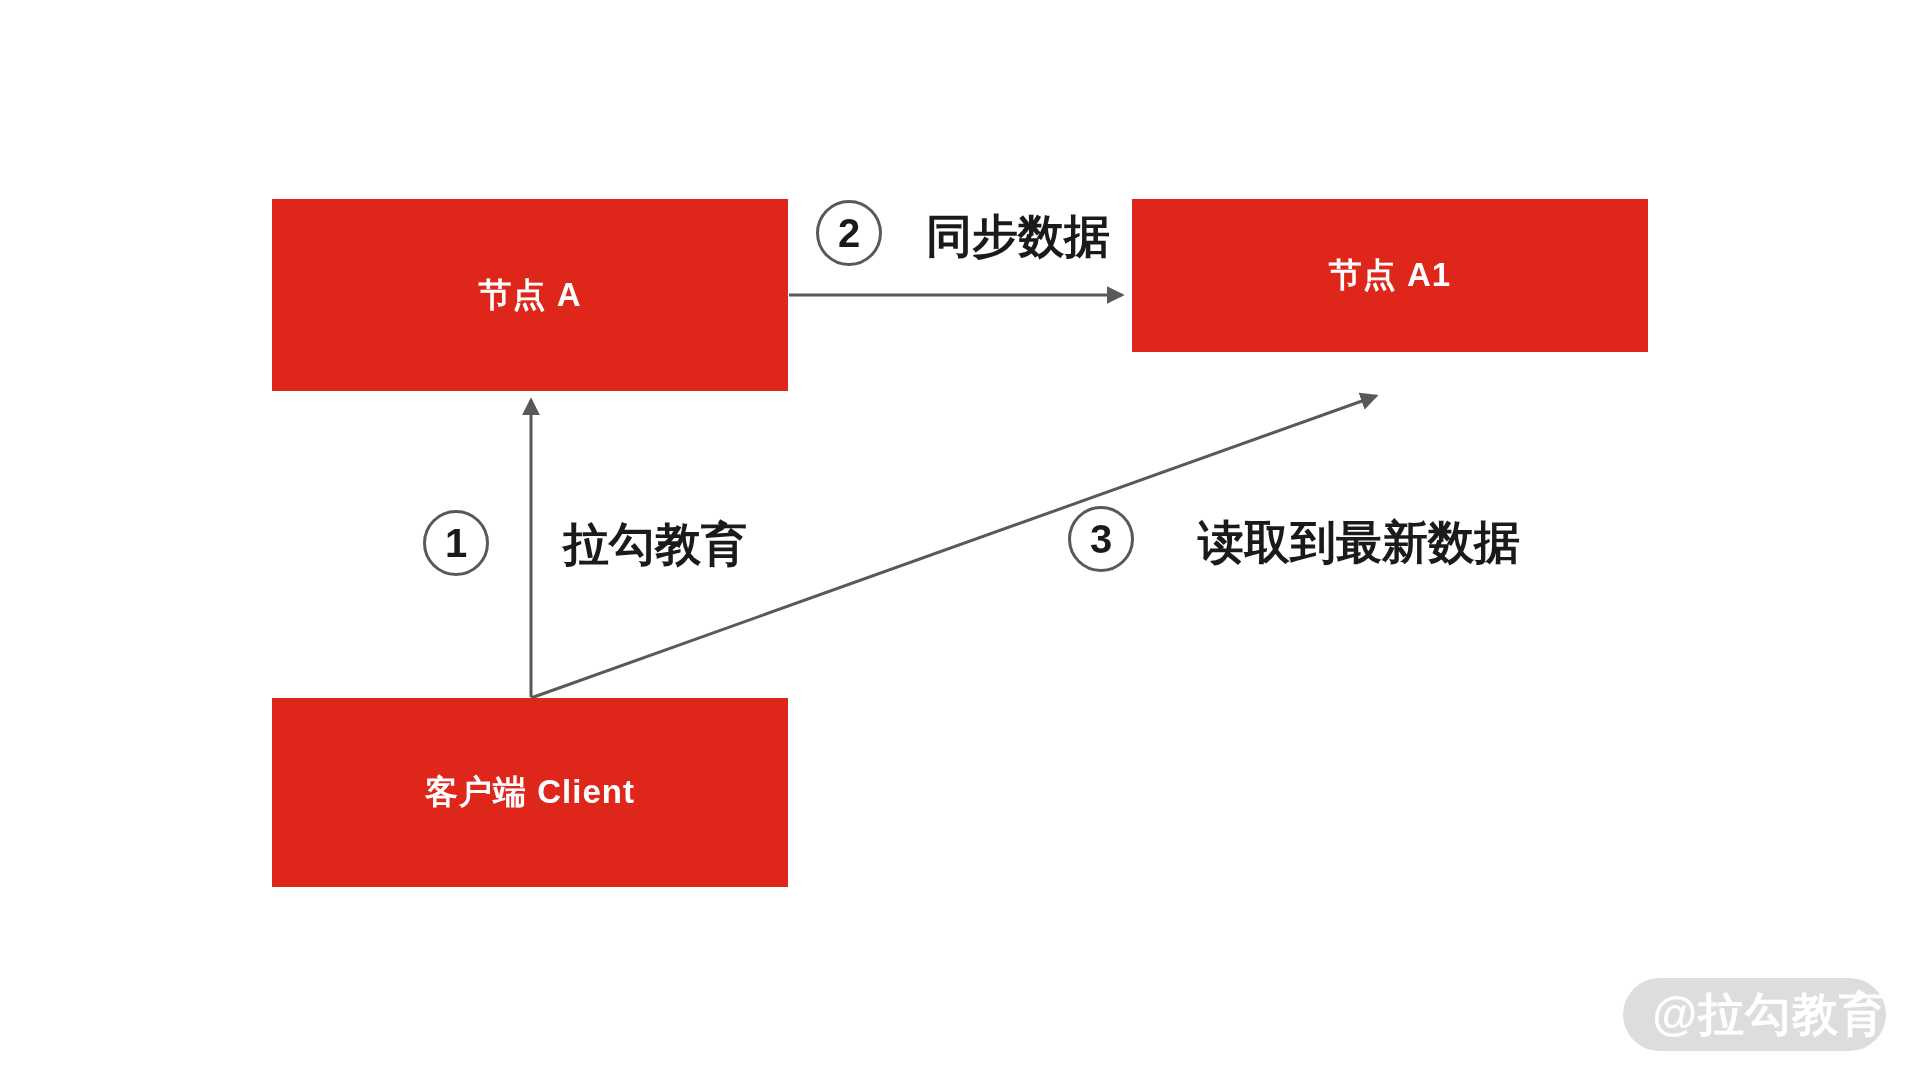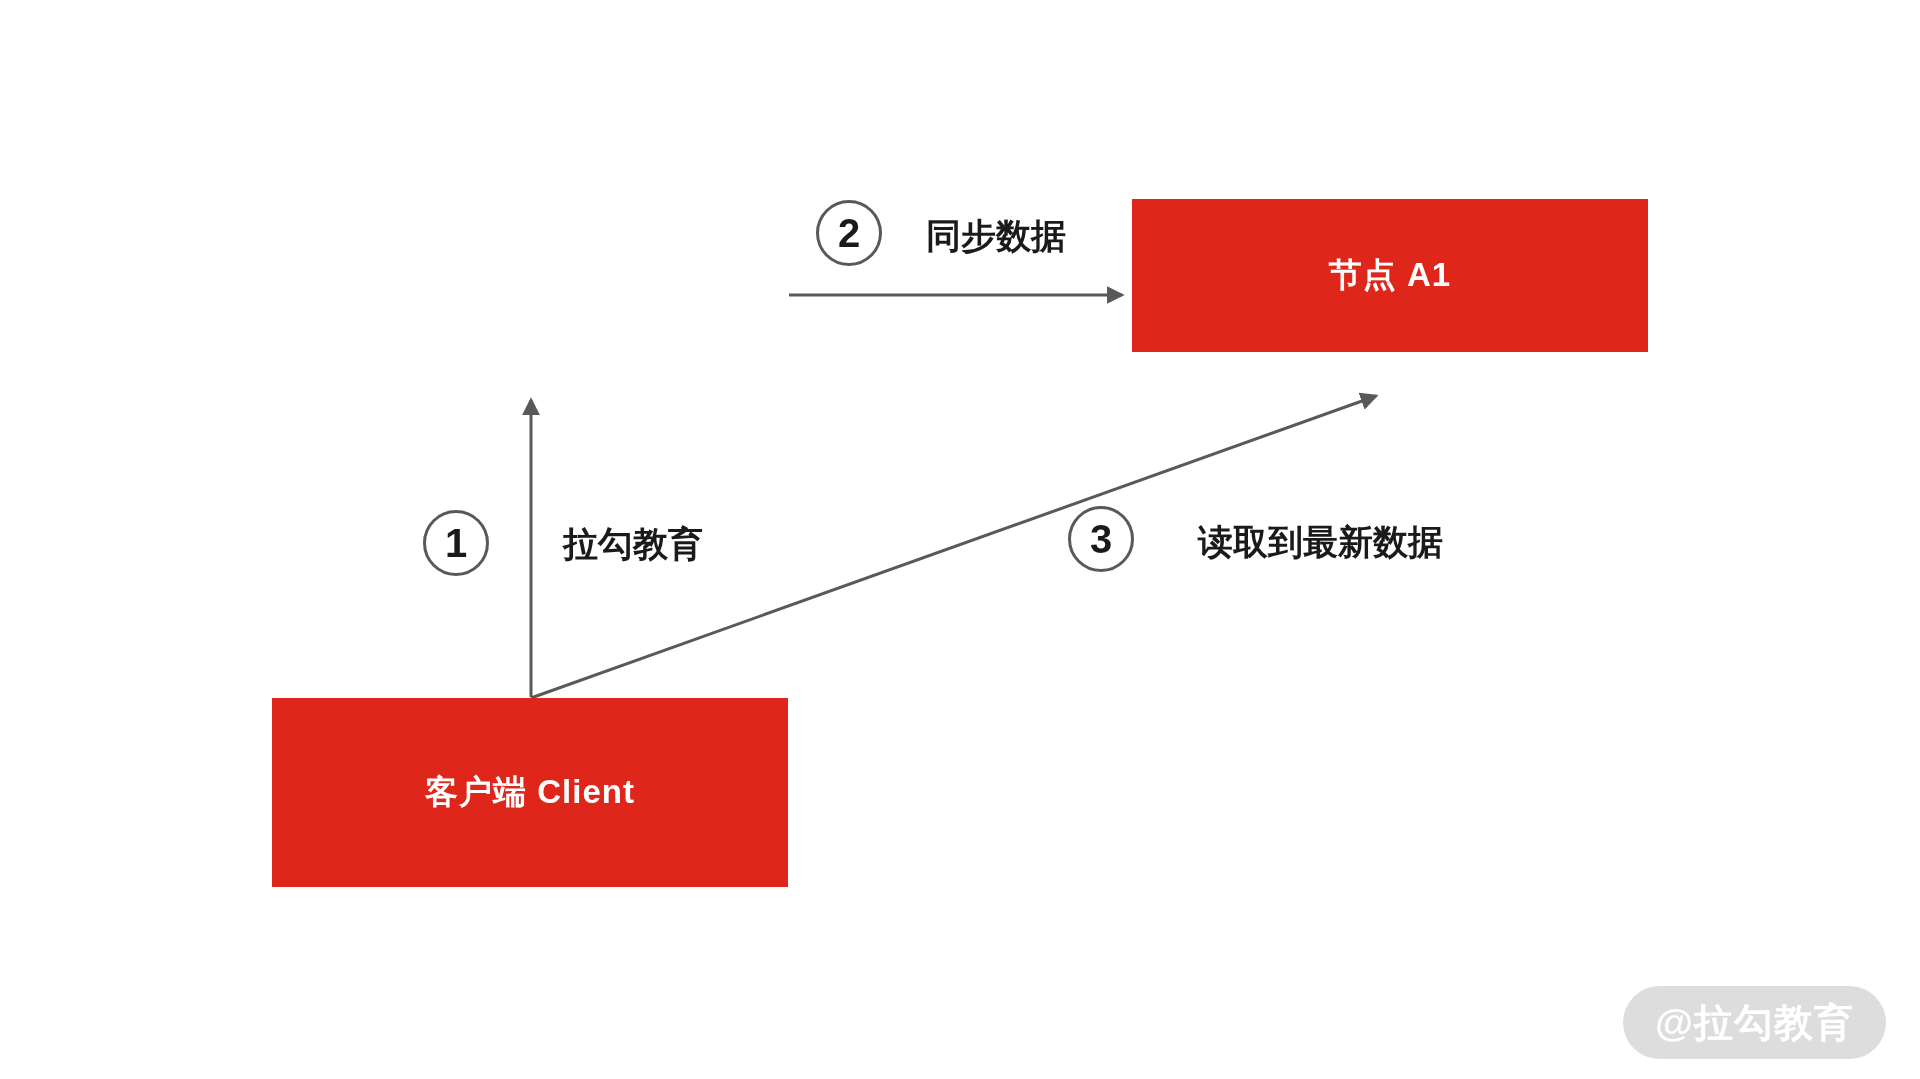--- a/index.html
+++ b/index.html
@@ -68,45 +68,44 @@
     font-size: 40px;
     font-weight: 600;
     box-sizing: border-box;
   }
   .badge-1 { left: 423px;  top: 510px; }
   .badge-2 { left: 816px;  top: 200px; }
   .badge-3 { left: 1068px; top: 506px; }
   .edge-label {
     position: absolute;
     color: var(--label_text);
-    font-size: 35px;
+    font-size: 46px;
     font-weight: 700;
     line-height: 46px;
     white-space: nowrap;
   }
   .label-1 { left: 563px;  top: 521px; }
   .label-2 { left: 926px;  top: 213px; }
   .label-3 { left: 1198px; top: 519px; text-align: right; }
   .watermark {
     position: absolute;
     left: 1623px;
     top: 978px;
     width: 263px;
     height: 73px;
     border-radius: 37px;
     background: var(--watermark_bg);
     color: var(--watermark_text);
     opacity: 0.92;
     display: flex;
     align-items: center;
-    justify-content: center;
-    font-size: 39px;
+    justify-content: flex-end;
+    font-size: 46px;
     font-weight: 600;
     letter-spacing: 1px;
-    margin-top: 8px;
   }
 </style>
 </head>
 <body>
 
 <div class="canvas">
 
   <svg class="arrows-layer" viewBox="0 0 1920 1079" xmlns="http://www.w3.org/2000/svg">
     <defs>
       <marker id="arrowhead" viewBox="0 0 10 10" refX="8.5" refY="5" markerWidth="6" markerHeight="6" orient="auto" markerUnits="strokeWidth">
@@ -114,20 +113,23 @@
       </marker>
     </defs>
 
     <line class="arrow-line" x1="531" y1="697" x2="531" y2="400" marker-end="url(#arrowhead)"></line>
 
     <line class="arrow-line" x1="789" y1="295" x2="1122" y2="295" marker-end="url(#arrowhead)"></line>
 
     <line class="arrow-line" x1="531" y1="698" x2="1376" y2="396" marker-end="url(#arrowhead)"></line>
   </svg>
 
+  <div class="node node-a">
+    <span>节点 A</span>
+  </div>
 
   <div class="node node-a1">
     <span>节点 A1</span>
   </div>
 
   <div class="node node-client">
     <span>客户端 Client</span>
   </div>
 
   <div class="badge badge-1">

